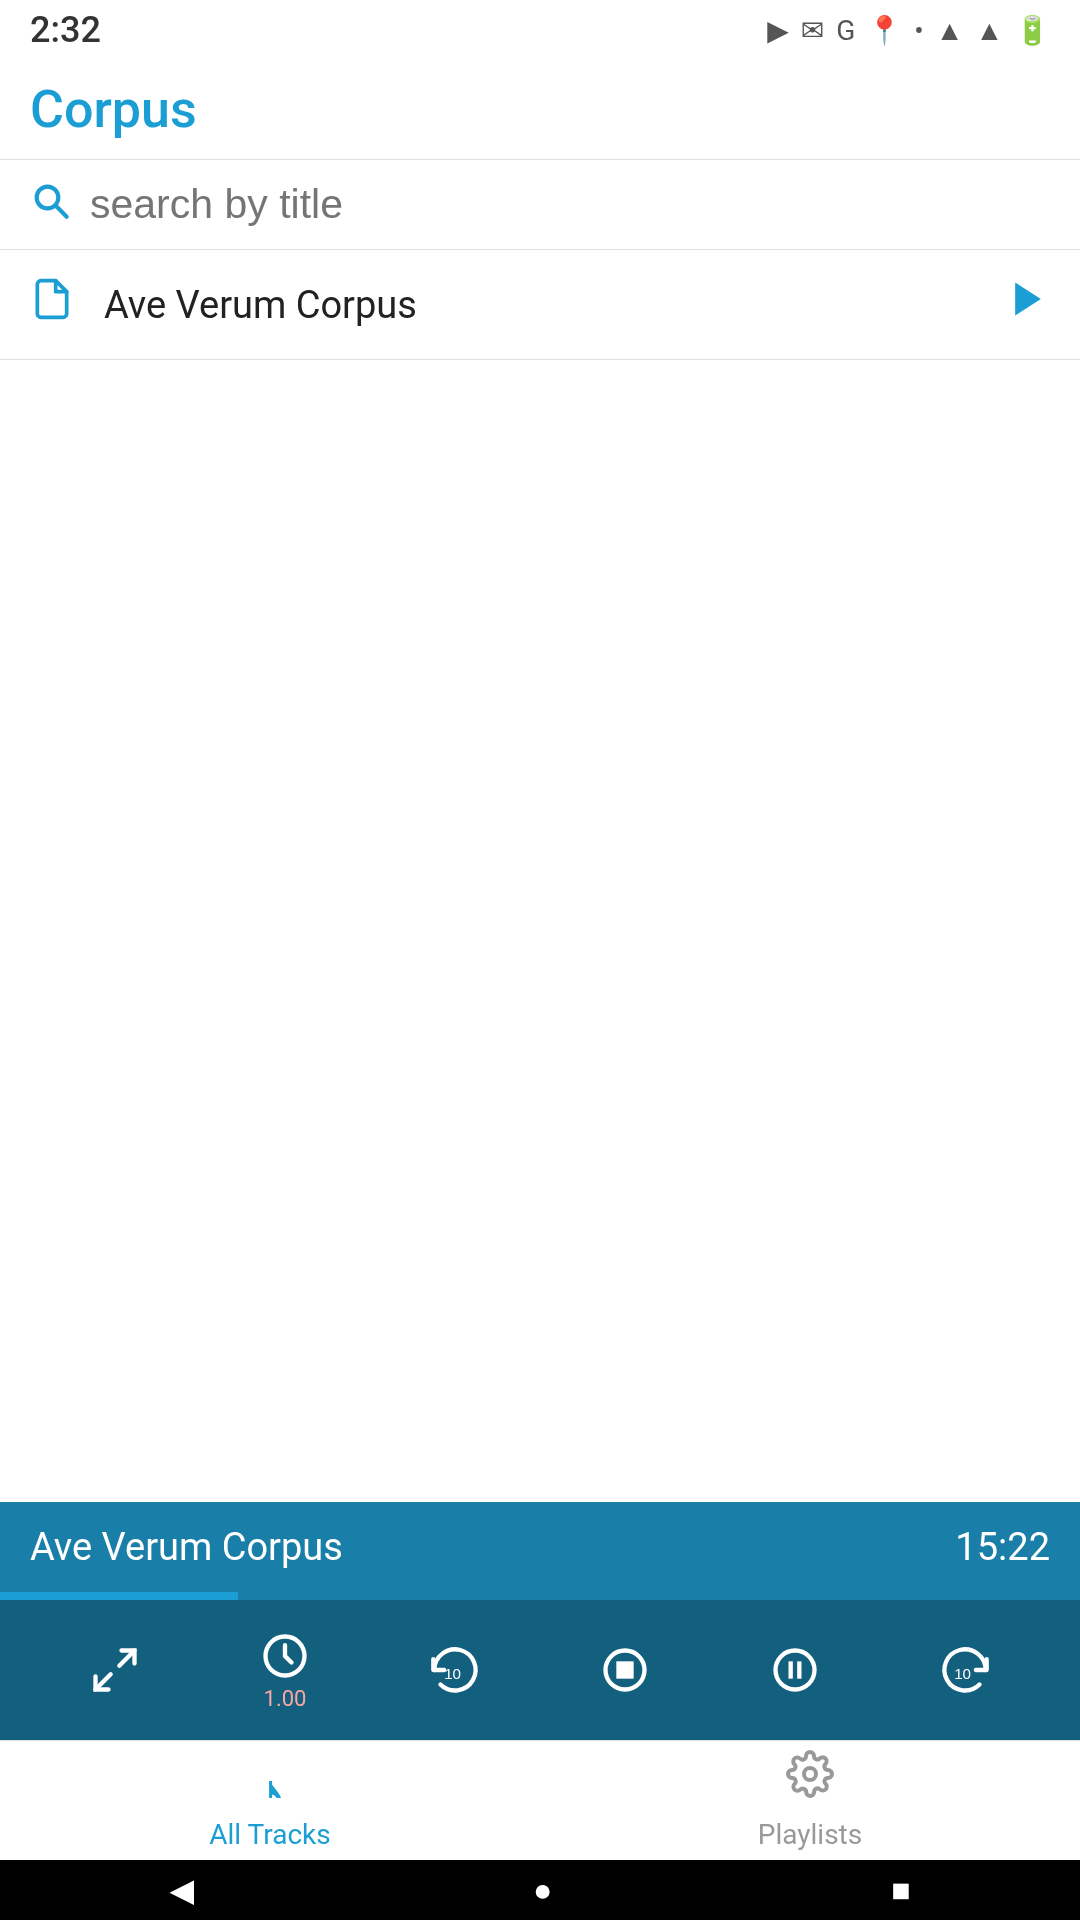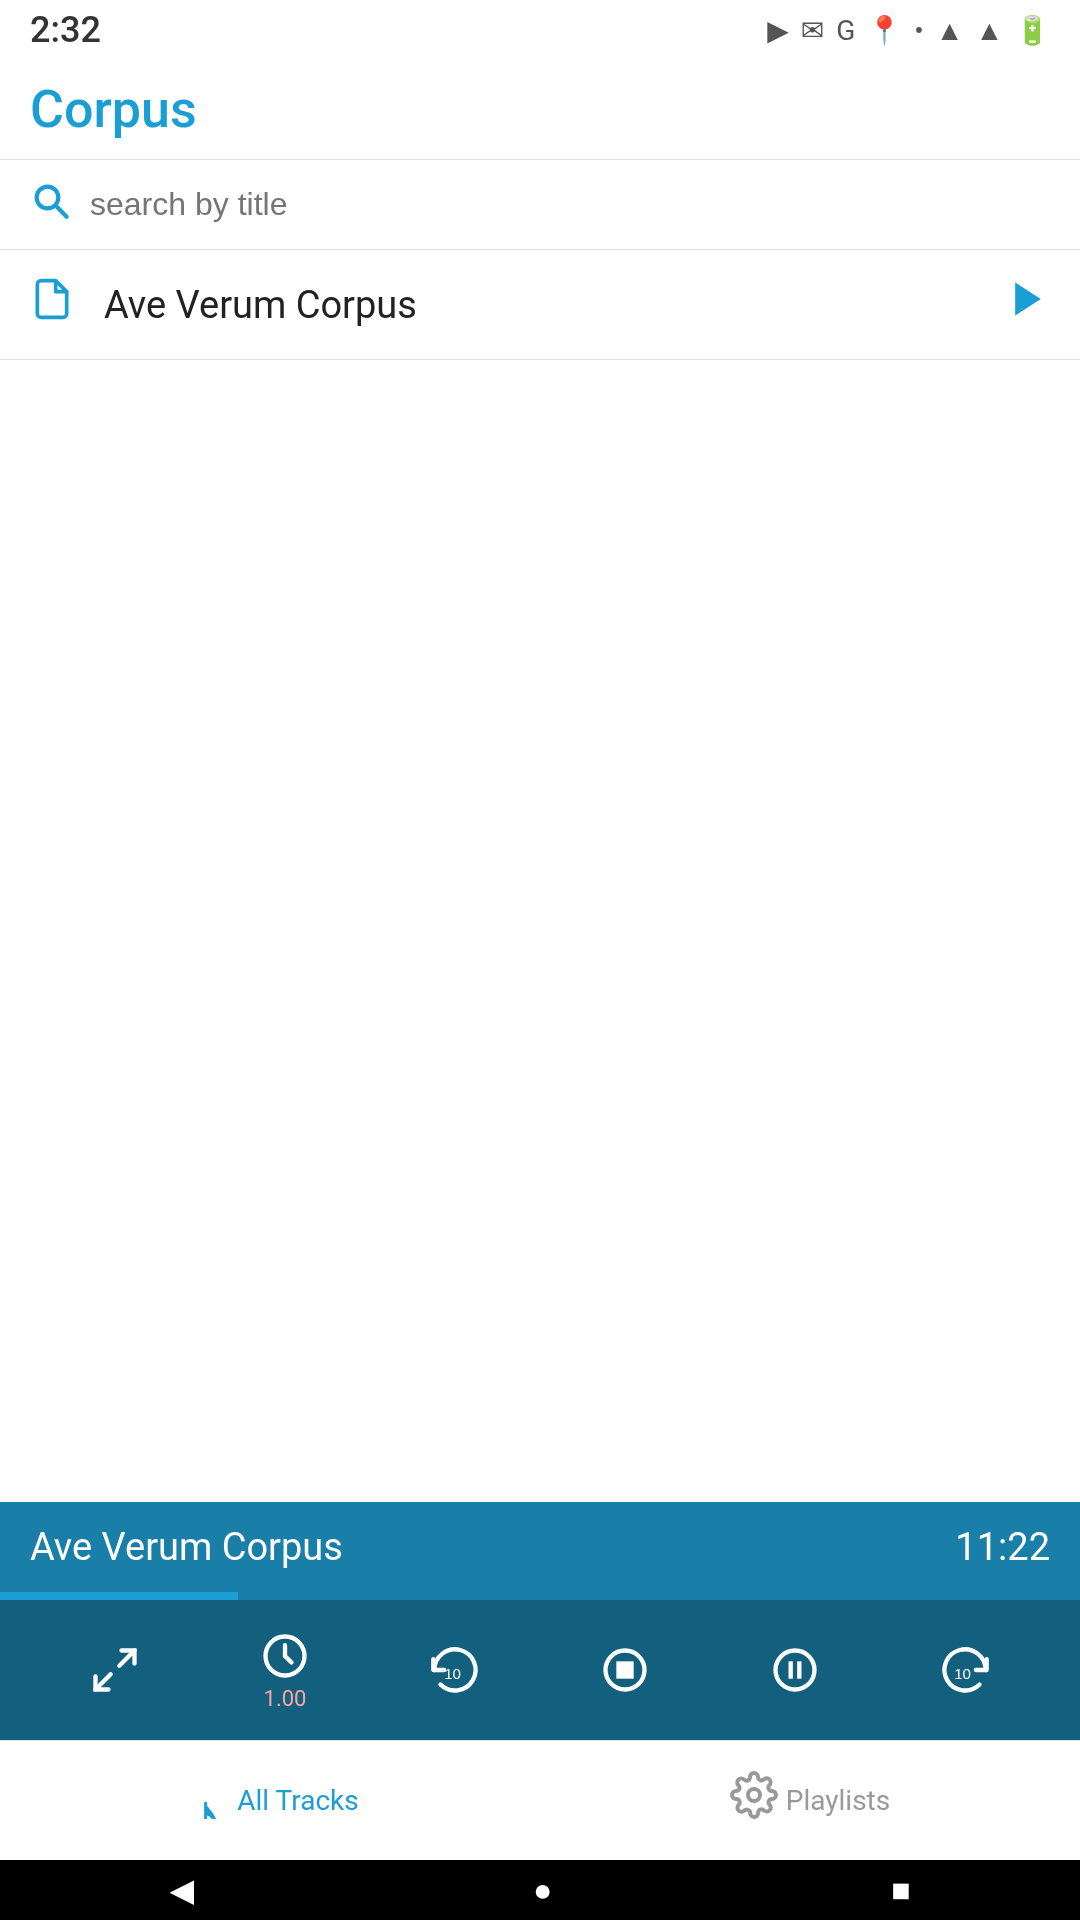--- a/index.html
+++ b/index.html
@@ -59,21 +59,21 @@
       border-bottom: 1px solid #e0e0e0;
       gap: 20px;
     }
     .search-icon-wrap {
       color: #1a9ed4;
       font-size: 40px;
     }
     .search-input {
       border: none;
       outline: none;
-      font-size: 32px;
+      font-size: 41px;
       color: #aaa;
       flex: 1;
       background: transparent;
     }
 
     
     .track-list {
       flex: 1;
     }
     .track-item {
@@ -164,21 +164,21 @@
       right: 0;
       height: 120px;
       background: #fff;
       border-top: 1px solid #e0e0e0;
       display: flex;
       align-items: center;
     }
     .nav-item {
       flex: 1;
       display: flex;
-      flex-direction: row;
+      flex-direction: column;
       align-items: center;
       justify-content: center;
       gap: 8px;
       cursor: pointer;
     }
     .nav-icon {
       font-size: 48px;
     }
     .nav-label {
       font-size: 28px;
@@ -255,21 +255,21 @@
         <polygon points="5,3 19,12 5,21"></polygon>
       </svg>
     </span>
   </div>
 
 </div>
 
 <div class="player-container">
   <div class="player-title-bar">
     <span class="player-track-name">Ave Verum Corpus</span>
-    <span class="player-time">11:22</span>
+    <span class="player-time">15:22</span>
   </div>
   <div class="player-progress-bar">
     <div class="player-progress-fill"></div>
   </div>
   <div class="player-controls">
 
     <div class="ctrl-btn">
       <svg width="52" height="52" viewBox="0 0 24 24" fill="none" stroke="#fff" stroke-width="2" stroke-linecap="round">
         <polyline points="15,3 21,3 21,9"></polyline>
         <polyline points="9,21 3,21 3,15"></polyline>

